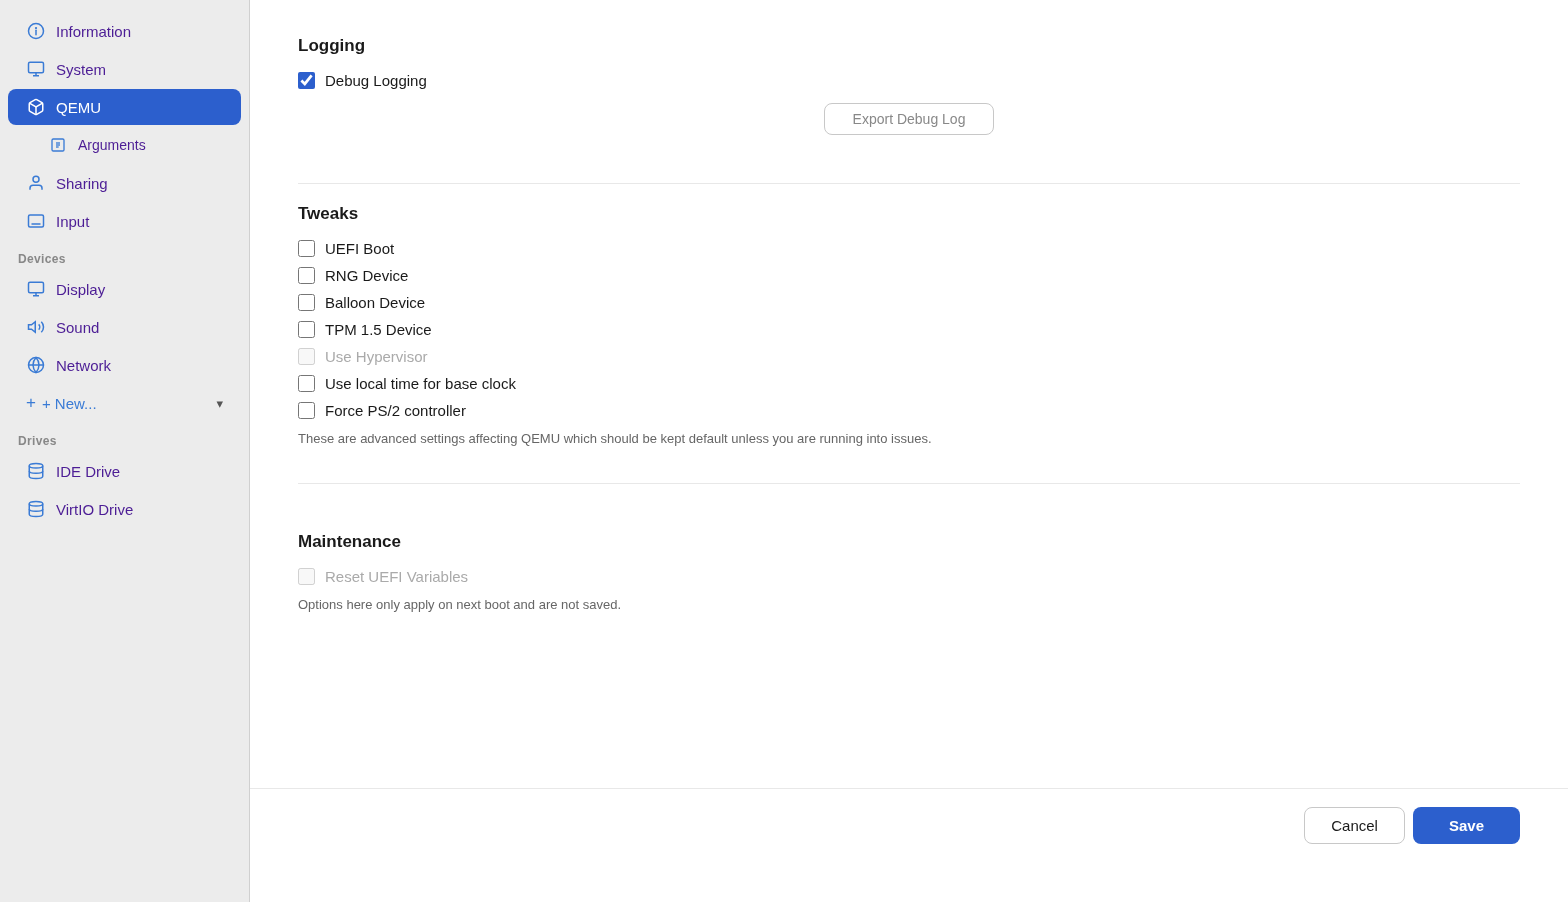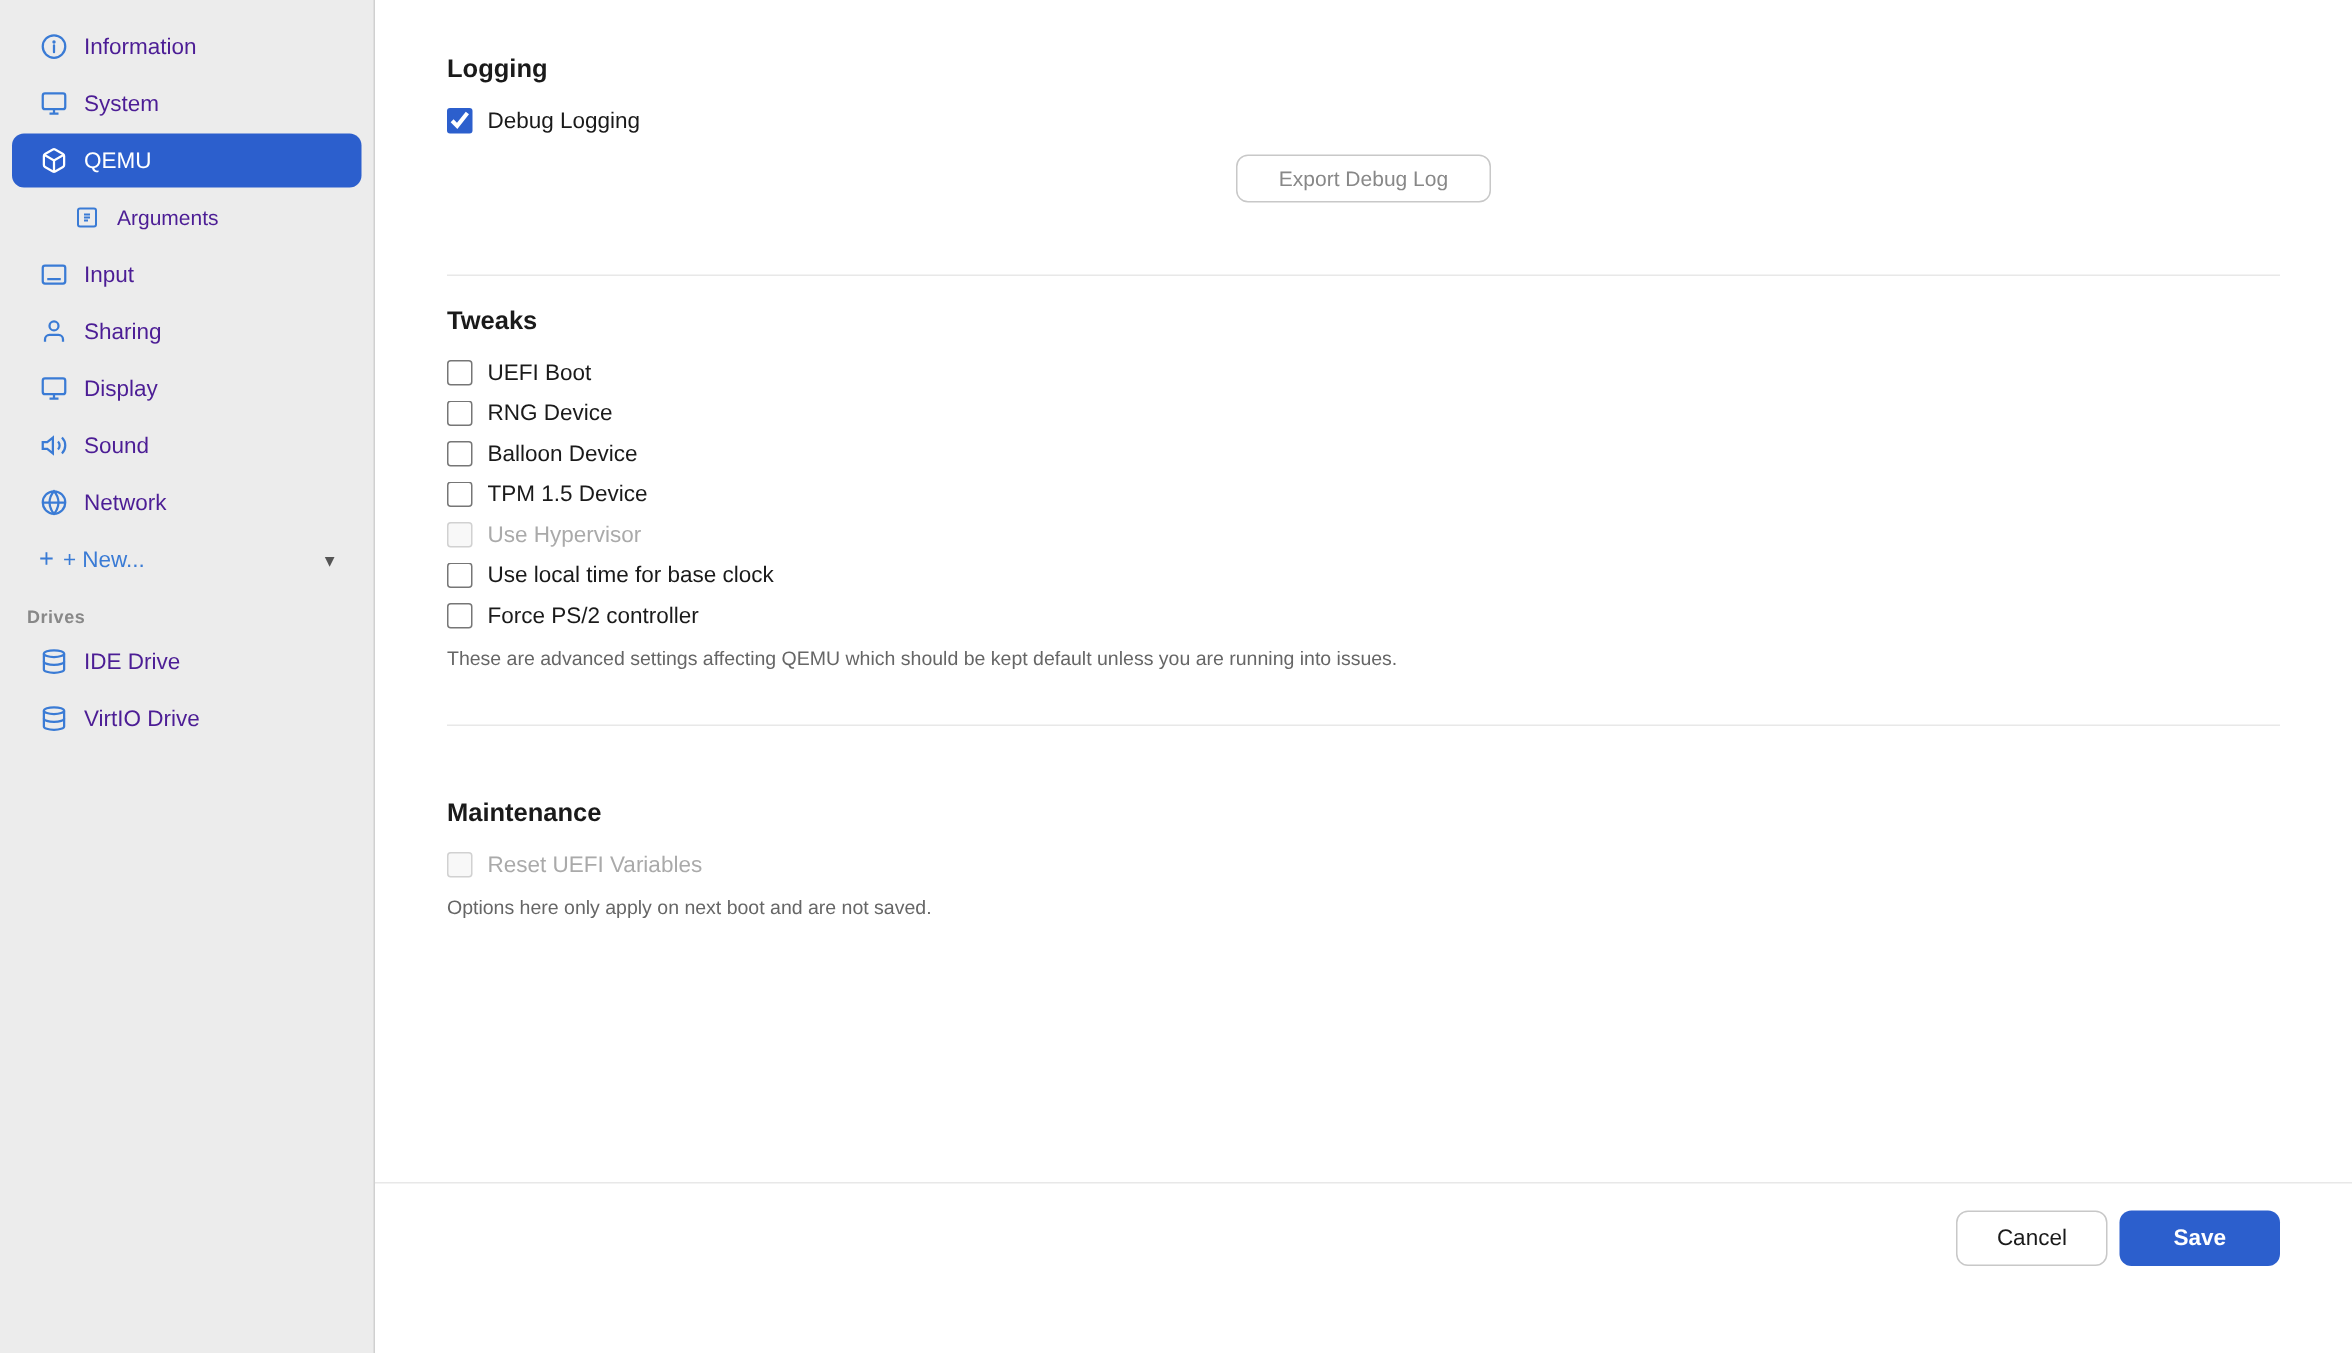--- a/index.html
+++ b/index.html
@@ -235,37 +235,38 @@
         <line x1="9" y1="12" x2="15" y2="12"></line>
         <line x1="9" y1="15" x2="13" y2="15"></line>
       </svg>
     </span>
     <span>Arguments</span>
   </div>
 
   <div class="sidebar-item">
     <span class="icon-svg">
       <svg width="18" height="18" viewBox="0 0 24 24" fill="none" stroke="currentColor" stroke-width="2">
+        <path d="M20 21v-2a4 4 0 0 0-4-4H8a4 4 0 0 0-4 4v2"></path>
+        <circle cx="12" cy="7" r="4"></circle>
+      </svg>
+    </span>
+    <span>Sharing</span>
+  </div>
+
+  <div class="sidebar-item">
+    <span class="icon-svg">
+      <svg width="18" height="18" viewBox="0 0 24 24" fill="none" stroke="currentColor" stroke-width="2">
         <rect x="2" y="4" width="20" height="16" rx="2"></rect>
         <path d="M6 8h.01M9 8h.01M12 8h.01M15 8h.01M18 8h.01M6 12h.01M9 12h.01M12 12h.01M15 12h.01M18 12h.01M6 16h12"></path>
       </svg>
     </span>
     <span>Input</span>
   </div>
 
-  <div class="sidebar-item">
-    <span class="icon-svg">
-      <svg width="18" height="18" viewBox="0 0 24 24" fill="none" stroke="currentColor" stroke-width="2">
-        <path d="M20 21v-2a4 4 0 0 0-4-4H8a4 4 0 0 0-4 4v2"></path>
-        <circle cx="12" cy="7" r="4"></circle>
-      </svg>
-    </span>
-    <span>Sharing</span>
-  </div>
-
+  <div class="sidebar-section-label">Devices</div>
 
   <div class="sidebar-item">
     <span class="icon-svg">
       <svg width="18" height="18" viewBox="0 0 24 24" fill="none" stroke="currentColor" stroke-width="2">
         <rect x="2" y="3" width="20" height="14" rx="2"></rect>
         <line x1="8" y1="21" x2="16" y2="21"></line>
         <line x1="12" y1="17" x2="12" y2="21"></line>
       </svg>
     </span>
     <span>Display</span>

